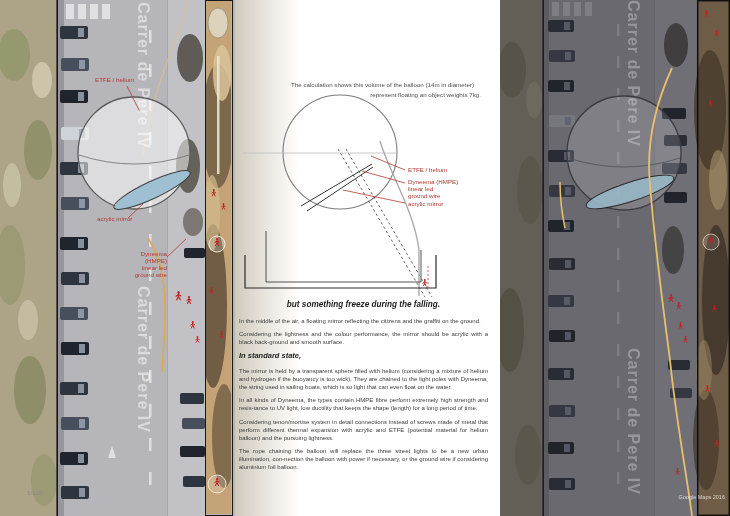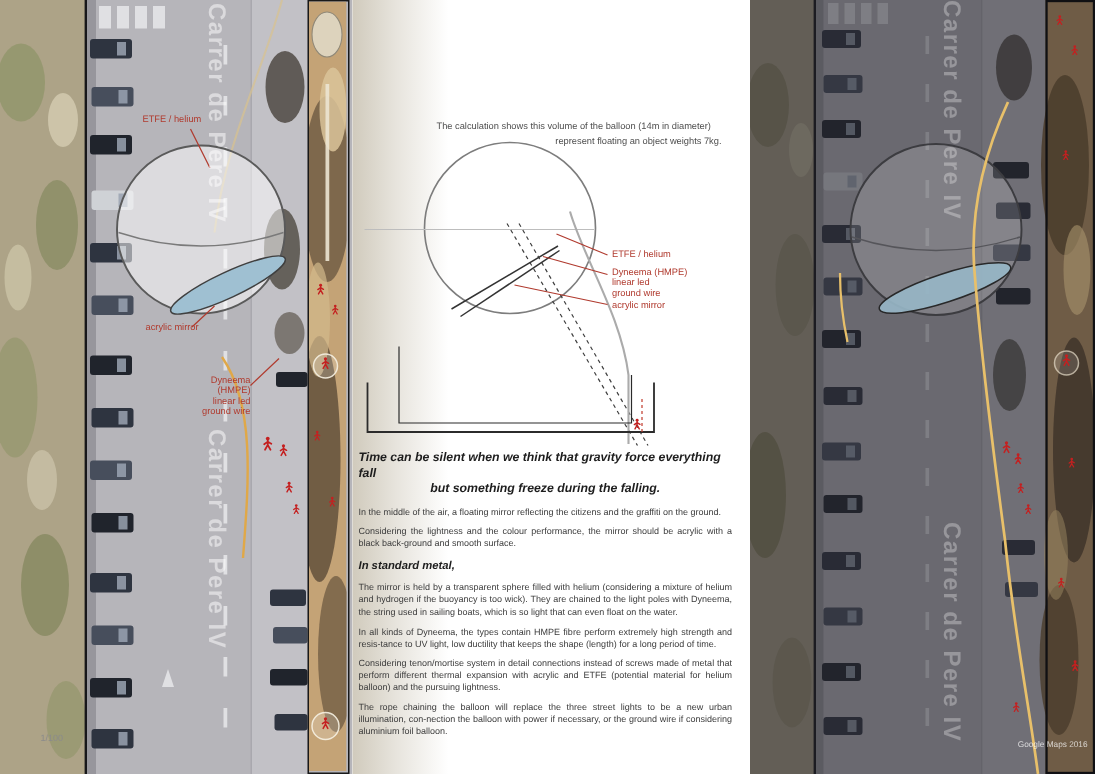--- a/index.html
+++ b/index.html
@@ -219,27 +219,26 @@
     <div class="redlab" style="left:173px;top:166px;">ETFE / helium</div>
     <div class="redlab" style="left:173px;top:178px;">
       <div>Dyneema (HMPE)</div>
       <div>linear led</div>
       <div>ground wire</div>
     </div>
     <div class="redlab" style="left:173px;top:200px;">acrylic mirror</div>
 
     <div class="textblock">
       <div class="quote">
-        <div>Time can be silent when we think that gravity force everything fall</div>
         <div class="r">but something freeze during the falling.</div>
       </div>
       <p>In the middle of the air, a floating mirror reflecting the citizens and the graffiti on the ground.</p>
       <p>Considering the lightness and the colour performance, the mirror should be acrylic with a black back-ground and smooth surface.</p>
       <div class="quote2">
-        <div>In standard metal,</div>
+        <div>In standard state,</div>
       </div>
       <p>The mirror is held by a transparent sphere filled with helium (considering a mixture of helium and hydrogen if the buoyancy is too wick). They are chained to the light poles with Dyneema, the string used in sailing boats, which is so light that can even float on the water.</p>
       <p>In all kinds of Dyneema, the types contain HMPE fibre perform extremely high strength and resis-tance to UV light, low ductility that keeps the shape (length) for a long period of time.</p>
       <p>Considering tenon/mortise system in detail connections instead of screws made of metal that perform different thermal expansion with acrylic and ETFE (potential material for helium balloon) and the pursuing lightness.</p>
       <p>The rope chaining the balloon will replace the three street lights to be a new urban illumination, con-nection the balloon with power if necessary, or the ground wire if considering aluminium foil balloon.</p>
     </div>
   </div>
 
   <div class="panel" style="left:500px;width:230px;">
     <svg class="psvg" width="230" height="516" viewBox="0 0 230 516">

